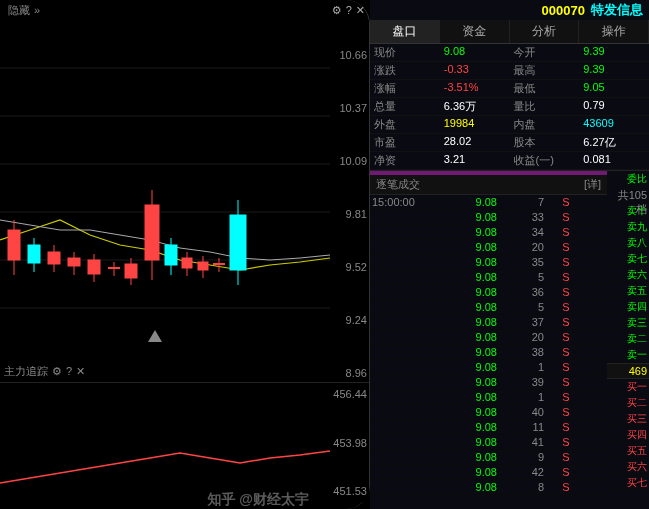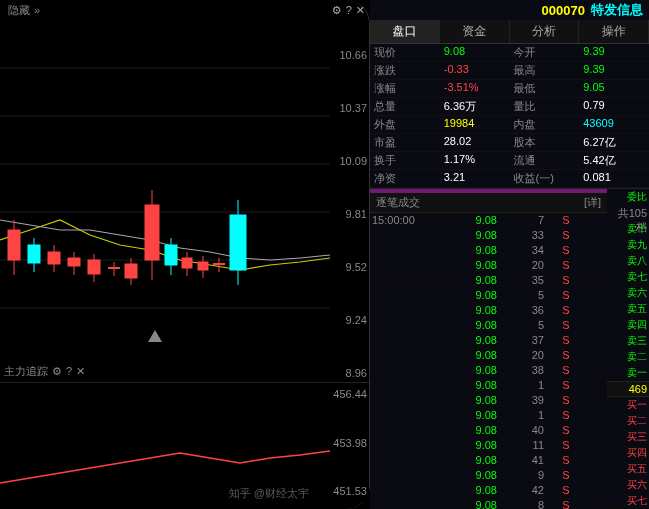--- a/index.html
+++ b/index.html
@@ -258,26 +258,27 @@
 
     .trade-row .type-col {
       width: 20px;
       color: #f44;
       text-align: center;
     }
 
     
     .watermark {
       position: absolute;
-      bottom: 8px;
+      bottom: 0;
       right: 60px;
       color: rgba(180,180,180,0.5);
-      font-size: 11px;
+      font-size: 14px;
       z-index: 10;
       pointer-events: none;
+      font-weight: bold;
     }
 
     
     .sell-buy-col {
       width: 42px;
       display: flex;
       flex-direction: column;
       font-size: 10px;
       flex-shrink: 0;
     }
@@ -492,26 +493,20 @@
       <div class="cell info-value-cyan">43609</div>
     </div>
 
     <div class="info-row">
       <div class="cell info-label">市盈</div>
       <div class="cell info-value-white">28.02</div>
       <div class="cell info-label">股本</div>
       <div class="cell info-value-white">6.27亿</div>
     </div>
 
-    <div class="info-row">
-      <div class="cell info-label">换手</div>
-      <div class="cell info-value-white">1.17%</div>
-      <div class="cell info-label">流通</div>
-      <div class="cell info-value-white">5.42亿</div>
-    </div>
 
     <div class="info-row">
       <div class="cell info-label">净资</div>
       <div class="cell info-value-white">3.21</div>
       <div class="cell info-label">收益(一)</div>
       <div class="cell info-value-white">0.081</div>
     </div>
   </div>
 
   <div class="right-content">

